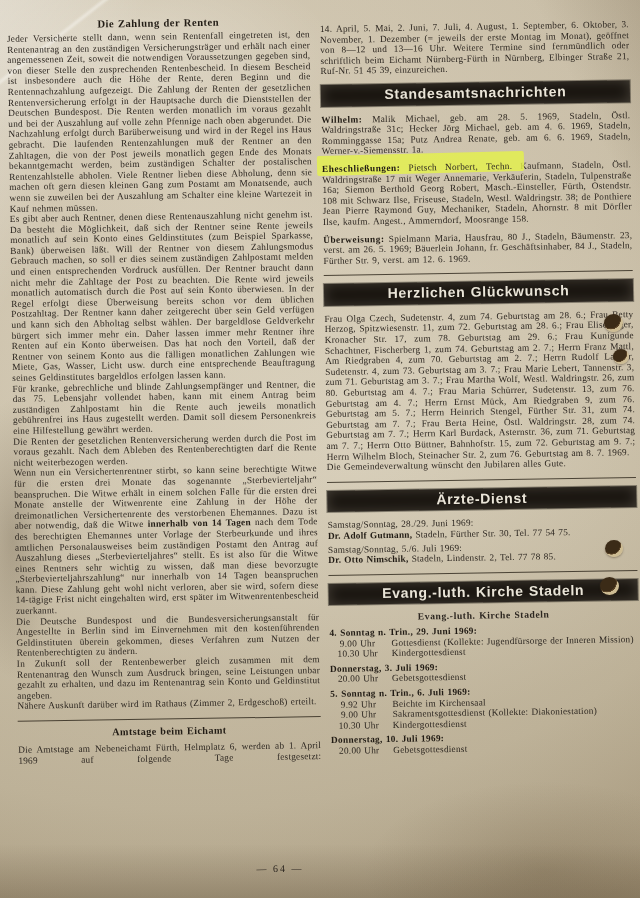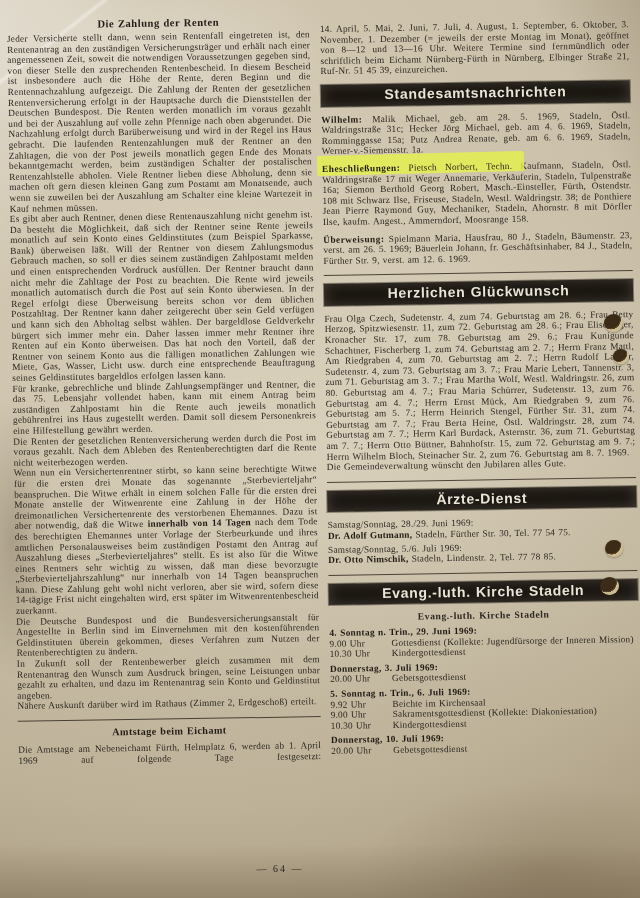--- a/index.html
+++ b/index.html
@@ -41,21 +41,21 @@
   
   .hl{position:relative;z-index:0;}
   .hl::before{content:"";position:absolute;left:-5px;right:-12px;top:-9px;bottom:-1px;
     background:rgba(228,241,76,.82);transform:rotate(-.5deg);border-radius:2px;z-index:-1;}
   .closing{margin-top:3px;}
   .doc-entry{margin-top:3px;}
   .doc-entry .date-line{display:block;}
   .kirche-sub{font-size:9.6px;text-align:center;font-weight:bold;margin:4px 0 3px;letter-spacing:.6px;}
   .day{font-weight:bold;margin-top:4px;letter-spacing:.3px;color:#211b14;}
   .svc{display:flex;text-align:left;}
-  .svc .time{flex:0 0 56px;text-align:left;padding-right:6px;white-space:nowrap;}
+  .svc .time{flex:0 0 56px;text-align:center;padding-right:6px;white-space:nowrap;}
   .svc .what{flex:1;}
   .footer{position:absolute;left:0;width:560px;bottom:24px;text-align:center;
     font-size:10px;letter-spacing:2px;transform:rotate(-0.9deg);}
   .hole{position:absolute;border-radius:50%;
     background:radial-gradient(circle at 36% 30%, #3b2b17 0 50%, #574126 52% 56%, #cdbc93 58% 100%);
     box-shadow:0 1px 2px rgba(60,45,25,.4);}
   .hole.h1{left:604px;top:314px;width:19px;height:18px;}
   .hole.h2{left:613px;top:349px;width:16px;height:15px;}
   .hole.h3{left:605px;top:540px;width:18px;height:17px;}
   .hole.h4{left:600px;top:577px;width:19px;height:18px;}

